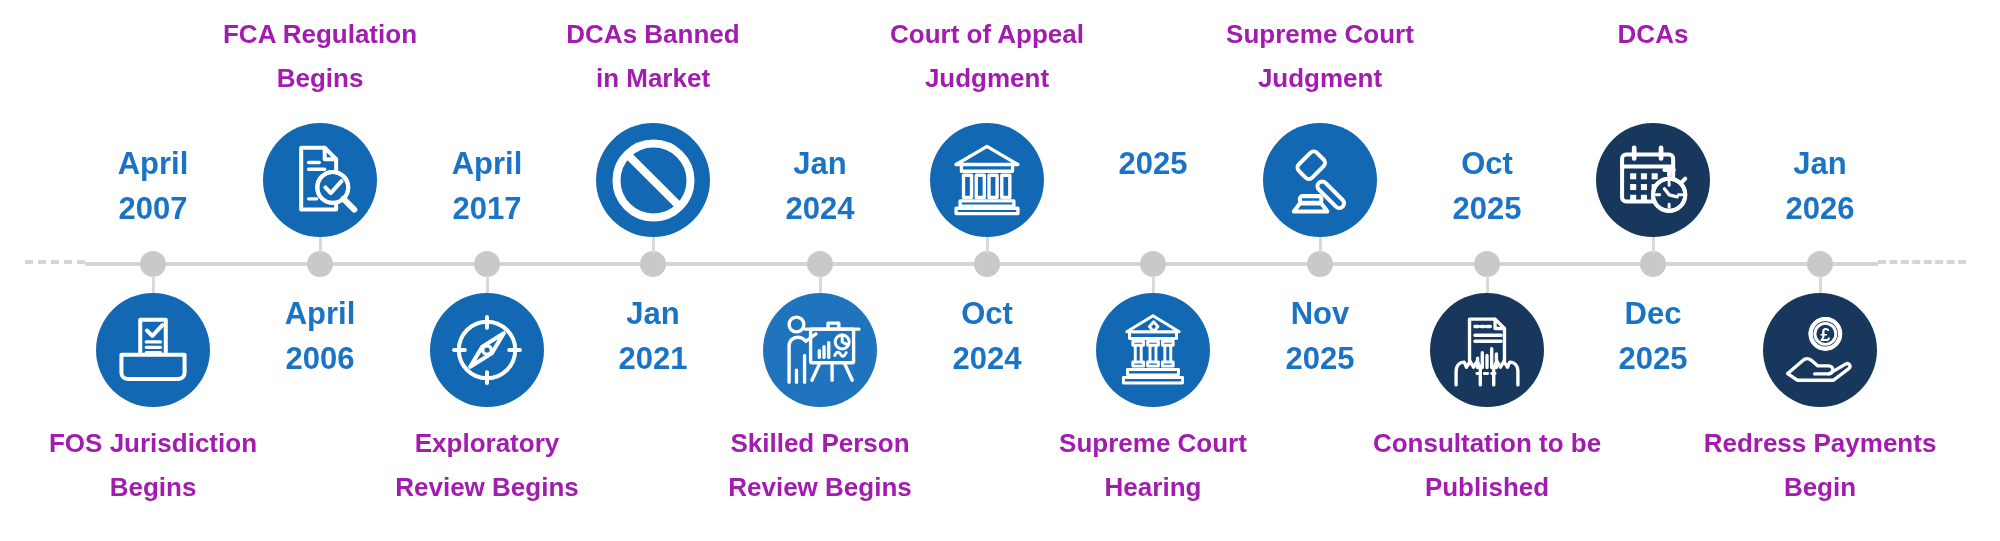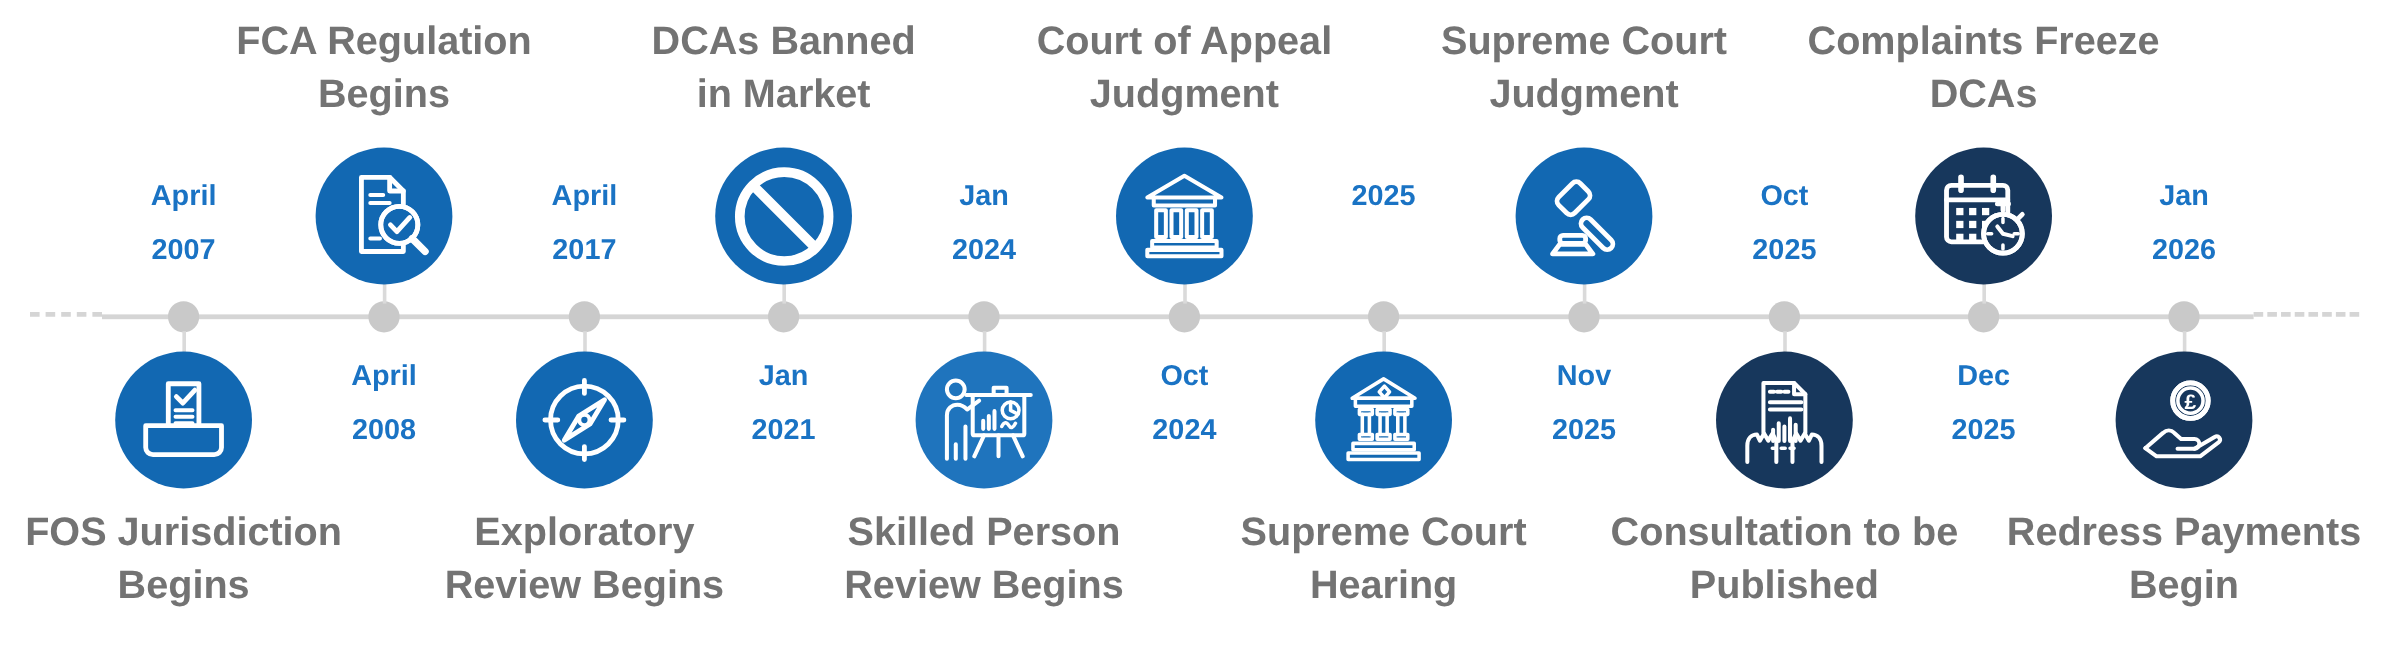--- a/index.html
+++ b/index.html
@@ -12,25 +12,25 @@
   .connector{position:absolute;left:-1.5px;width:3px;background:#DADADA;}
   .connector.above{top:236px;height:17px;}
   .connector.below{top:276px;height:19px;}
   .circle{position:absolute;left:-57px;width:114px;height:114px;border-radius:50%;
           display:flex;align-items:center;justify-content:center;}
   .circle.above{top:123px;}
   .circle.below{top:293px;}
   .circle svg{width:86px;height:86px;display:block;}
   .circle svg.icon-ban{width:103px;height:103px;}
   .date{position:absolute;left:-110px;width:220px;text-align:center;
-        font-weight:bold;font-size:24px;line-height:45px;color:#1A73C4;}
+        font-weight:bold;font-size:31px;line-height:45px;color:#1A73C4;}
   .date.above{top:141px;}
   .date.below{top:291px;}
   .title{position:absolute;left:-172px;width:344px;text-align:center;
-         font-weight:bold;font-size:33px;line-height:44px;color:#737373;}
+         font-weight:bold;font-size:26px;line-height:44px;color:#a21caf;}
   .title.above{top:12px;}
   .title.below{top:421px;}
   svg path,svg rect,svg circle{stroke:#fff;fill:none;stroke-width:3;
         stroke-linecap:round;stroke-linejoin:round;}
   svg .fc{fill:currentColor;}
   svg .thin{stroke-width:2.5;}
   svg .thin2{stroke-width:2.2;}
   svg .thick{stroke-width:5;}
   svg text{fill:#fff;stroke:none;font-family:"Liberation Sans",sans-serif;font-weight:bold;}
 </style>
@@ -77,21 +77,21 @@
         <path d="M35.5 8 v8.5 h8.5"></path>
         <path class="thin" d="M23.5 19 h8 M23.5 24 h12 M23.5 46 h6"></path>
         <circle class="fc" cx="41.5" cy="37.5" r="11.5"></circle>
         <circle cx="41.5" cy="37.5" r="11.5"></circle>
         <path d="M36 37.5 l4 4.2 8-8.8"></path>
         <path d="M49.5 46 l8 8" style="stroke-width:4.5"></path>
       </svg>
     </div>
     <div class="date below">
       <div>April</div>
-      <div>2008</div>
+      <div>2006</div>
     </div>
   </div>
 
   <div class="event" style="left:487px">
     <div class="date above">
       <div>April</div>
       <div>2017</div>
     </div>
     <div class="dot"></div>
     <div class="connector below"></div>
@@ -253,21 +253,20 @@
       </svg>
     </div>
     <div class="title below">
       <div>Consultation to be</div>
       <div>Published</div>
     </div>
   </div>
 
   <div class="event" style="left:1653px">
     <div class="title above">
-      <div>Complaints Freeze</div>
       <div>DCAs</div>
     </div>
     <div class="dot"></div>
     <div class="connector above"></div>
     <div class="circle above" style="background-color: rgb(23, 55, 92); color: rgb(23, 55, 92);">
       <svg viewBox="0 0 64 64">
         <rect x="9" y="13" width="38" height="35" rx="3"></rect>
         <path d="M9 22 h38"></path>
         <path d="M18 8 v8 M38 8 v8" style="stroke-width:3.5"></path>
         <rect x="15" y="27" width="4.5" height="4.5" style="fill:#fff;stroke:none"></rect>

